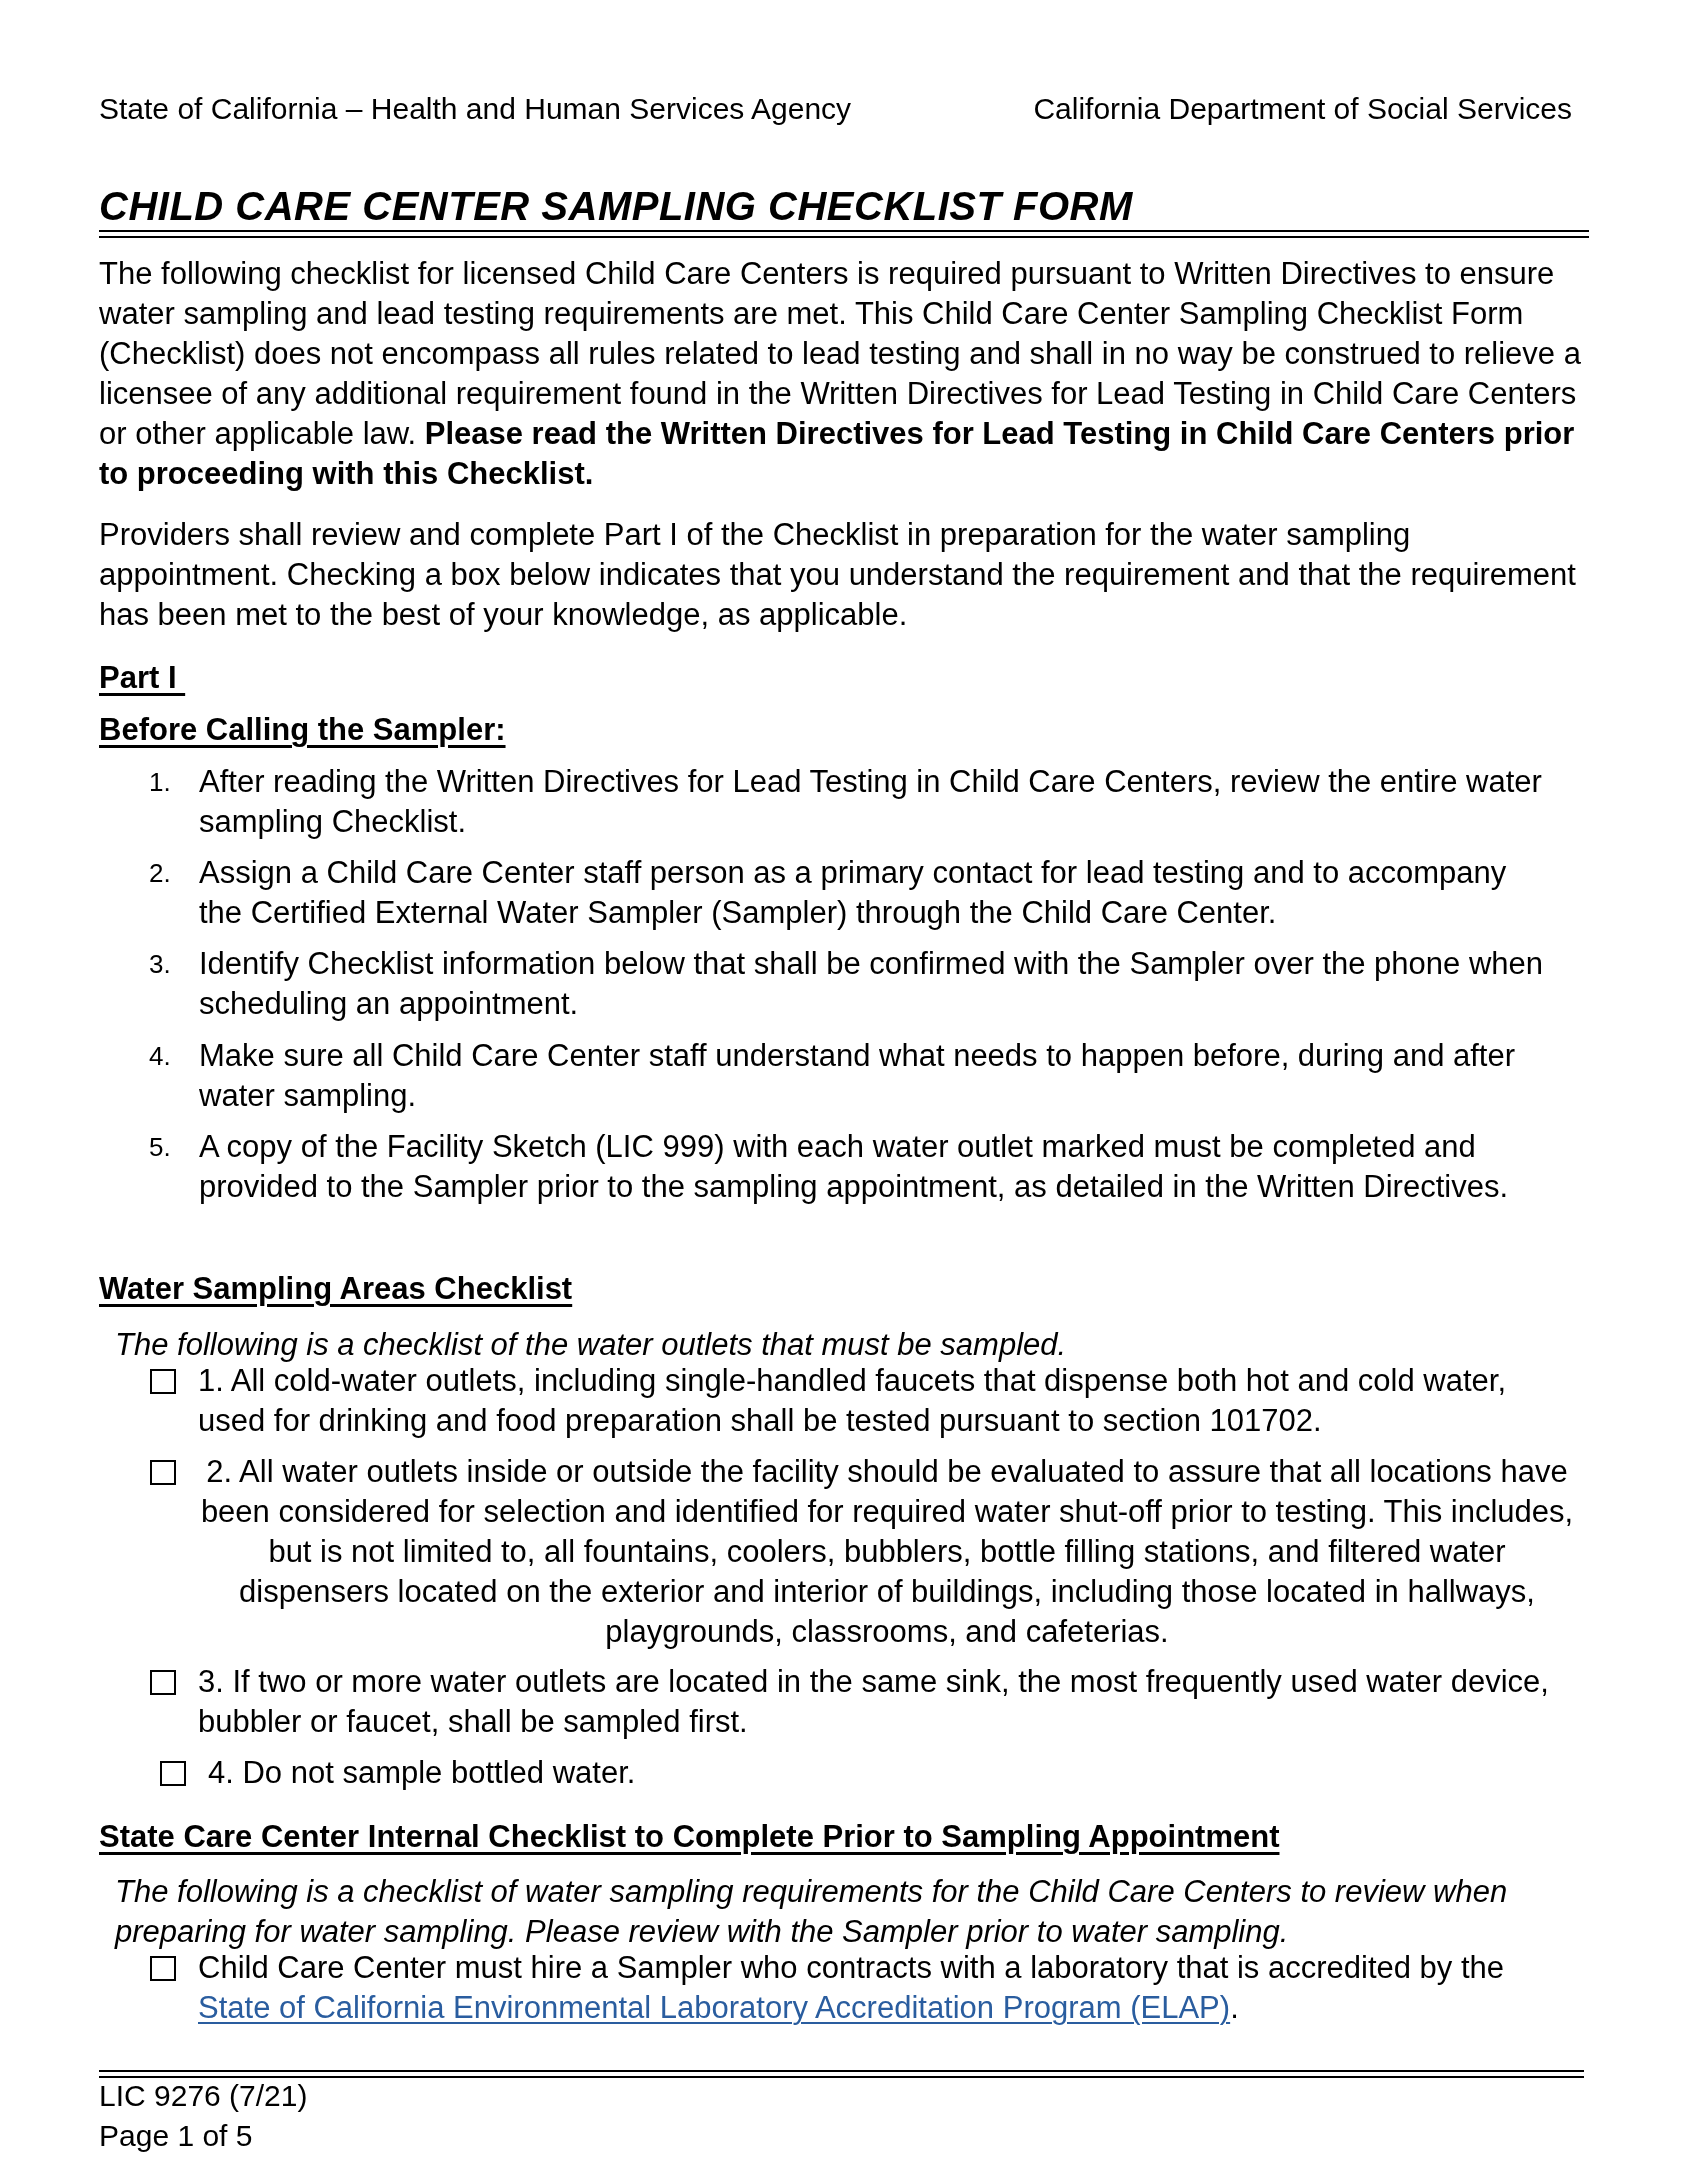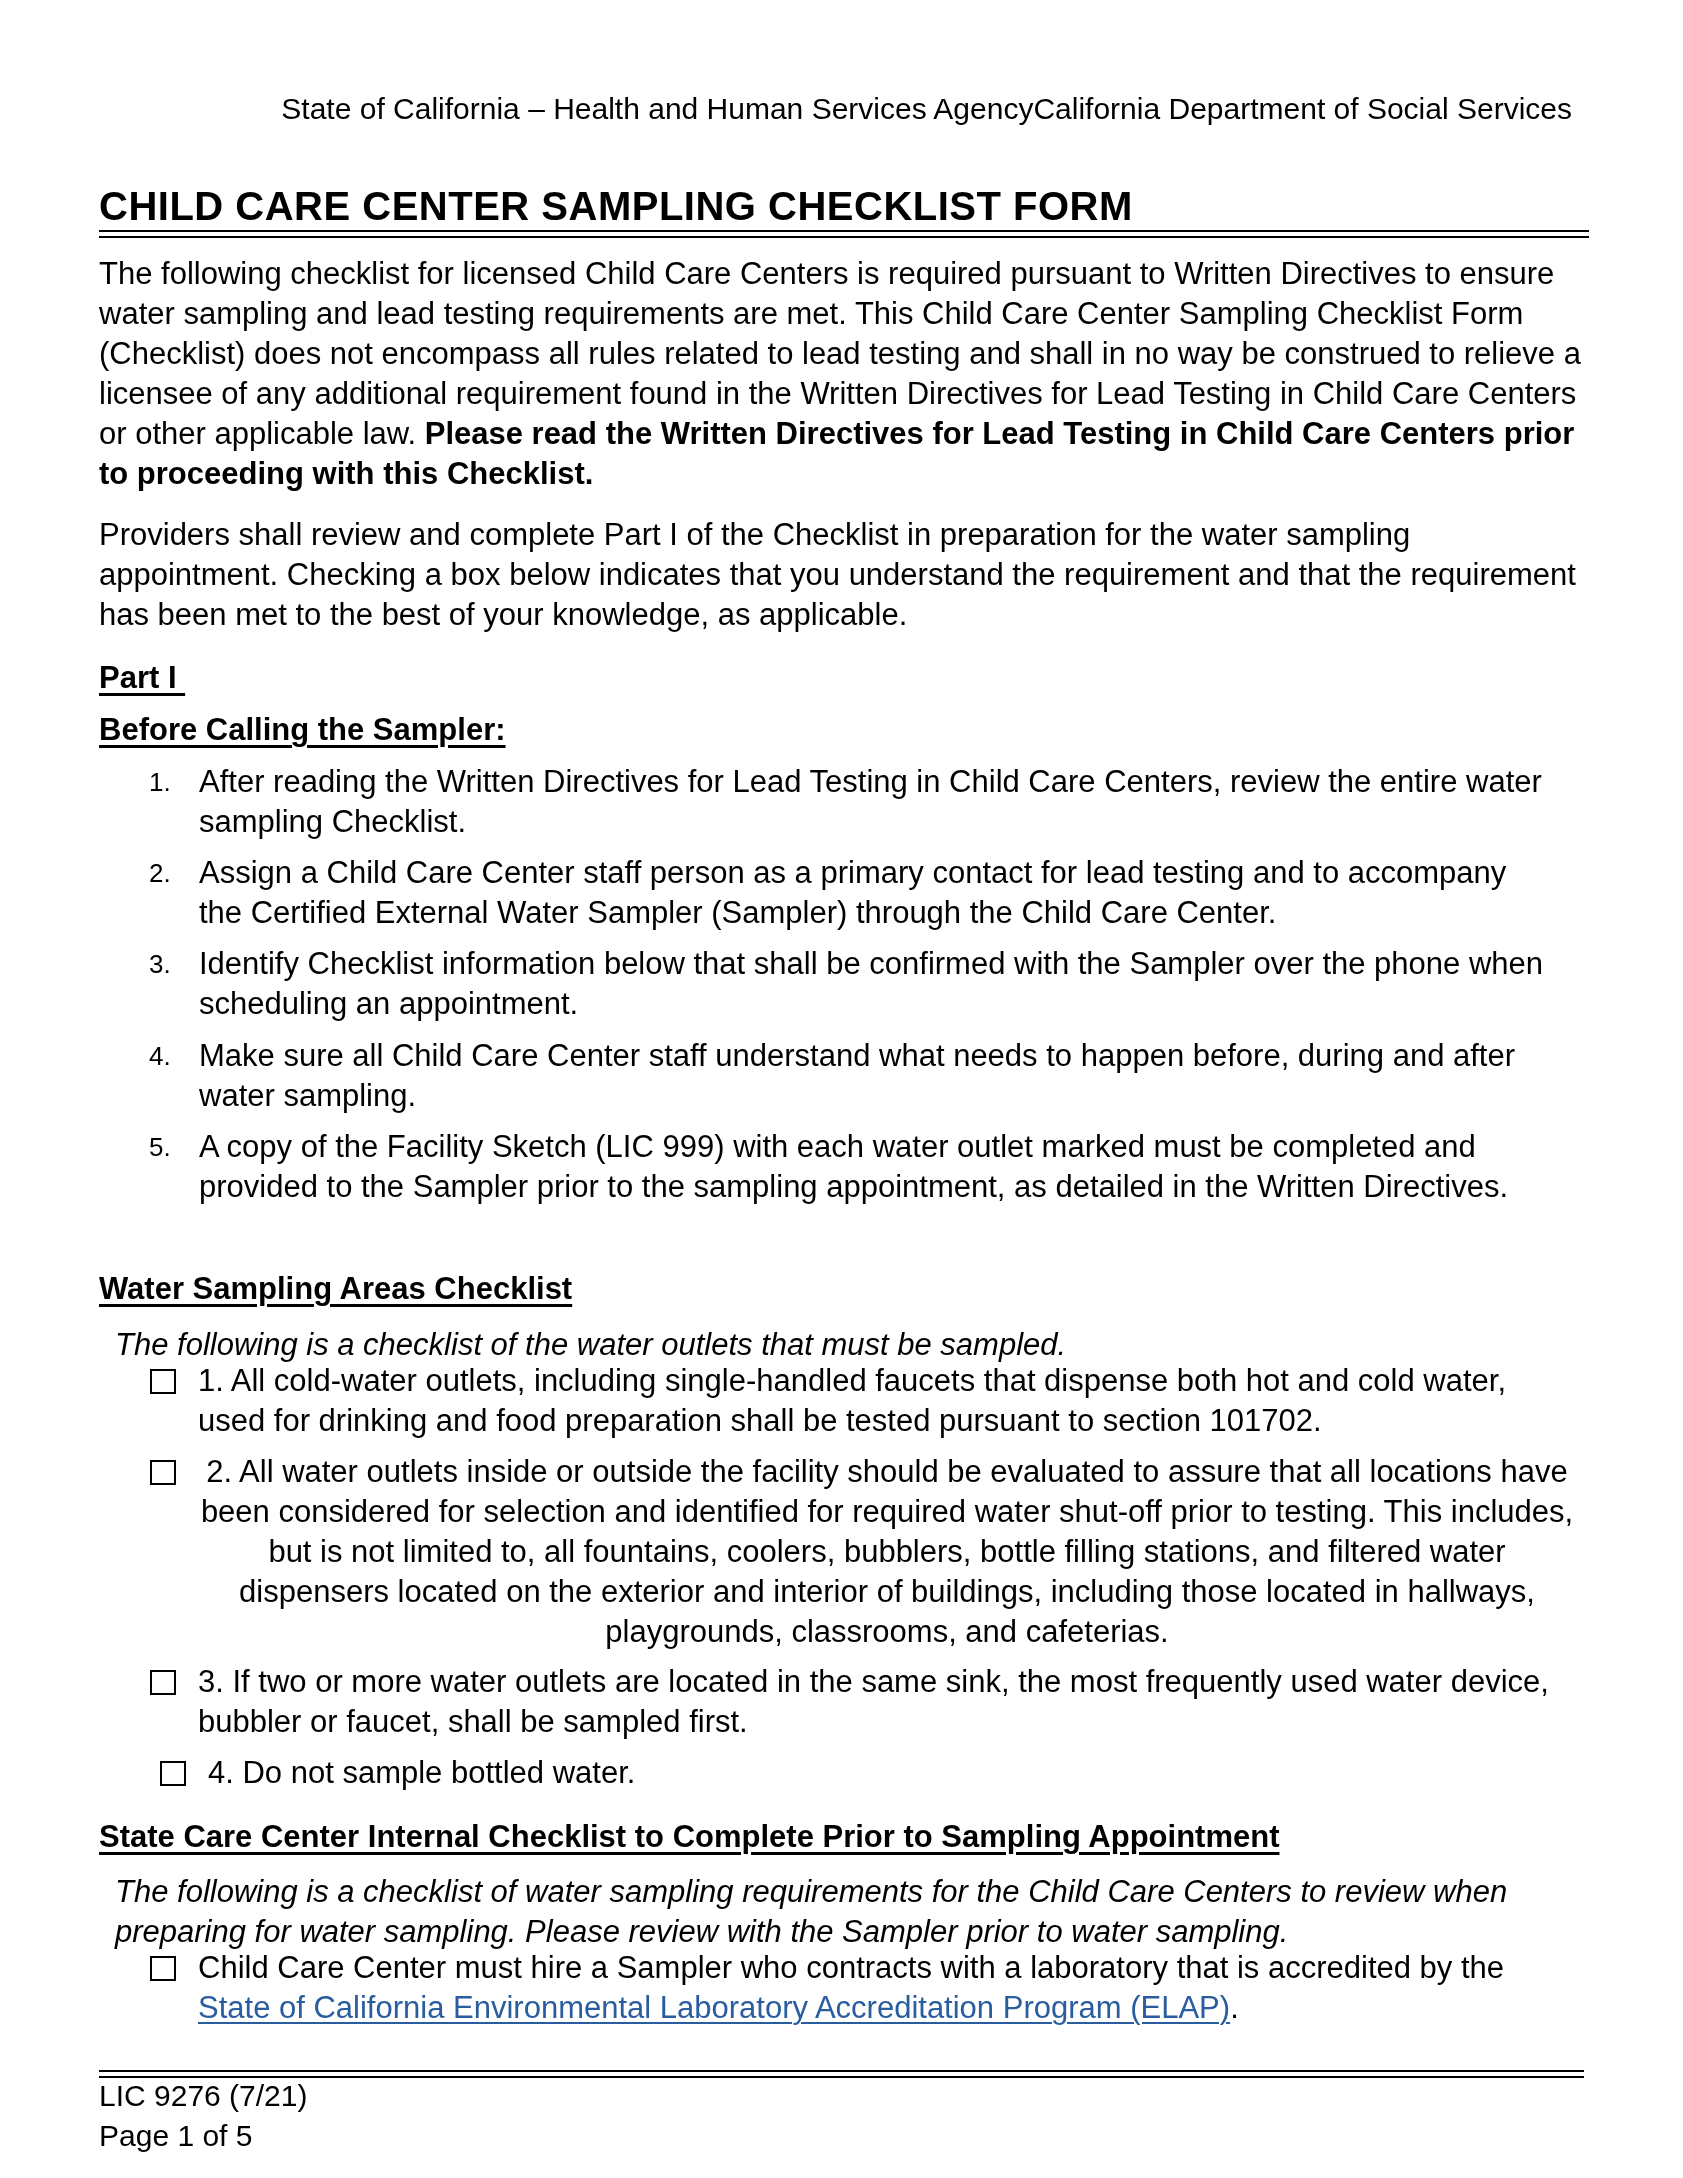--- a/index.html
+++ b/index.html
@@ -3,26 +3,26 @@
 <meta charset="utf-8">
 <style>
   html, body { margin: 0; padding: 0; background: #ffffff; }
   body {
     width: 1683px; height: 2178px; position: relative; overflow: hidden;
     font-family: "Liberation Sans", sans-serif; color: #000;
   }
   .page { position: absolute; left: 99px; top: 0; width: 1485px; }
   .header {
     position: absolute; top: 89px; left: 0; width: 1473px;
-    display: flex; justify-content: flex-end;
+    display: flex; justify-content: space-between;
     font-size: 30px; line-height: 40px;
   }
   .title {
     position: absolute; top: 182px; left: 0; margin: 0;
-    font-size: 40px; font-weight: bold; letter-spacing: 0.5px; line-height: 48px;
+    font-size: 40px; font-weight: bold; letter-spacing: 0.5px; line-height: 48px; font-style: italic;
   }
   .dbl-rule {
     position: absolute; left: 0; width: 1490px;
     border-top: 2px solid #000; height: 4px; border-bottom: 2px solid #000;
   }
   .rule-title { top: 230px; }
   .rule-footer { top: 2070px; width: 1485px; }
   .body-text {
     position: absolute; left: 0; width: 1495px;
     font-size: 31px; line-height: 40px; margin: 0;

